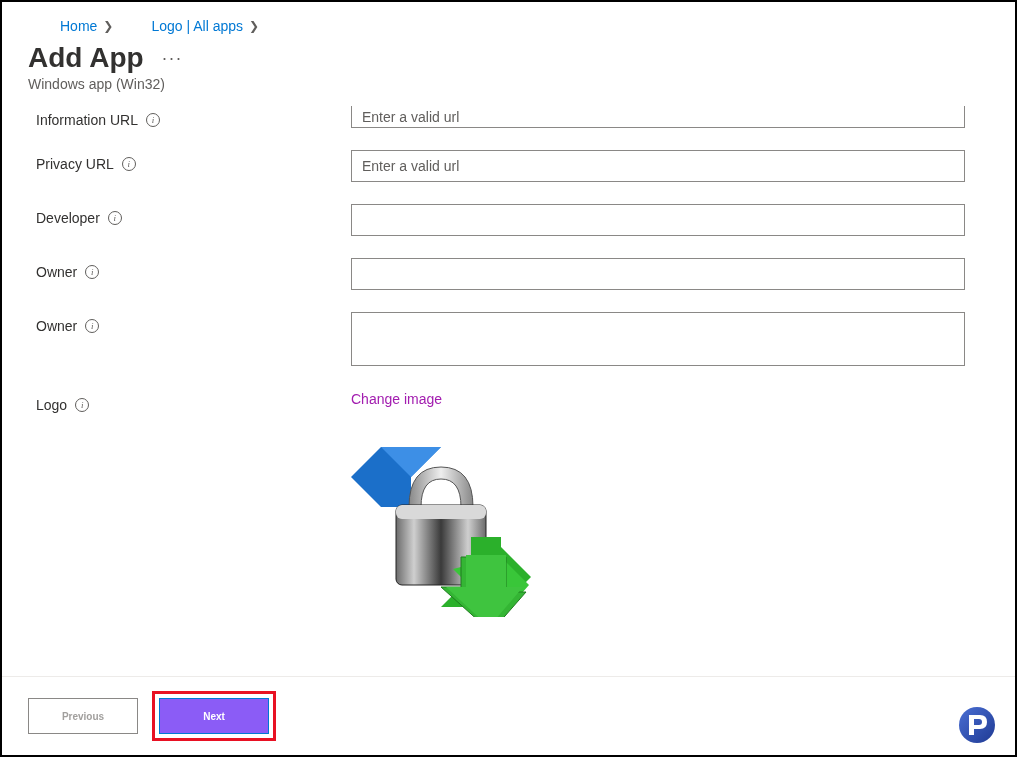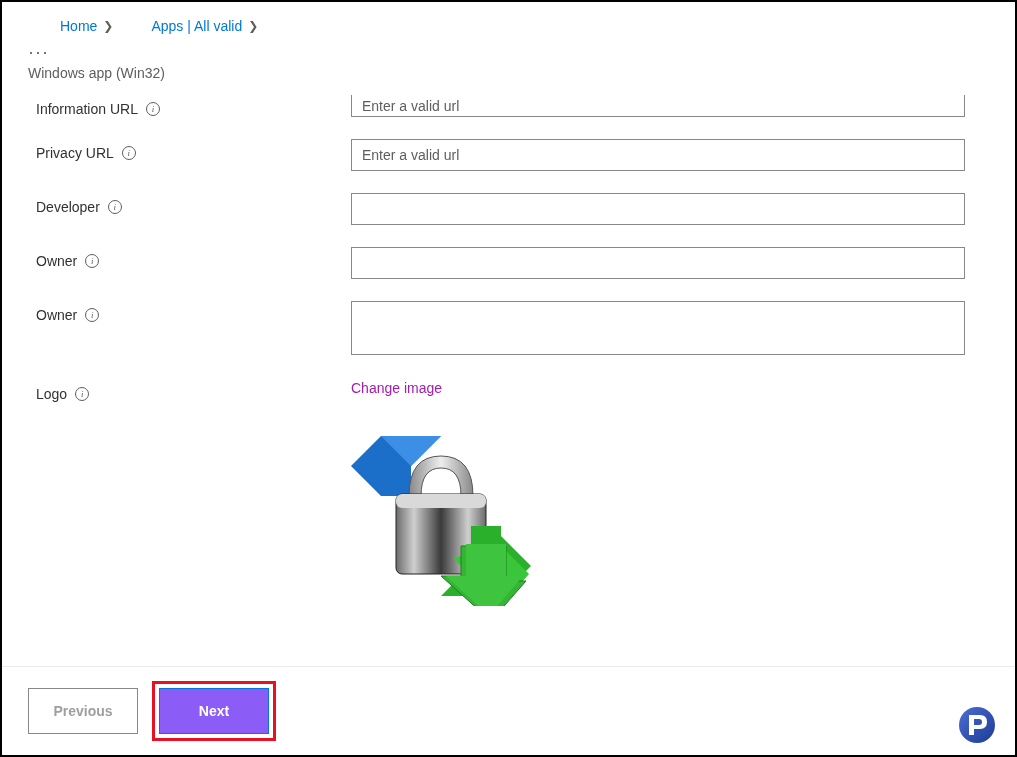--- a/index.html
+++ b/index.html
@@ -137,22 +137,22 @@
     left: 0;
     right: 0;
     border-top: 1px solid #edebe9;
     padding: 14px 26px;
     display: flex;
     align-items: center;
     gap: 14px;
   }
   .btn {
     min-width: 110px;
-    height: 46px;
-    font-size: 14px;
+    height: 36px;
+    font-size: 10px;
     font-weight: 600;
     border: 1px solid #8a8886;
     background: #fff;
     color: #a19f9d;
     cursor: pointer;
     font-family: inherit;
   }
   .btn-primary {
     background: #8b5cf6;
     border-color: #0078d4;
@@ -173,24 +173,25 @@
   
   .logo-svg { width: 100%; height: 100%; }
 </style>
 </head>
 <body>
 
 <div class="header">
   <div class="breadcrumb">
     <a>Home</a>
     <span class="chev">❯</span>
-    <a>Apps | All valid</a>
+    <a>Logo | All apps</a>
     <span class="chev">❯</span>
   </div>
   <div class="title-row">
+    <div class="title">Add App</div>
     <div class="more-dots">···</div>
   </div>
   <div class="subtitle">Windows app (Win32)</div>
 </div>
 
 <div class="form-area">
 
   <div class="form-row first">
     <div class="form-label">
       <span>Information URL</span>

